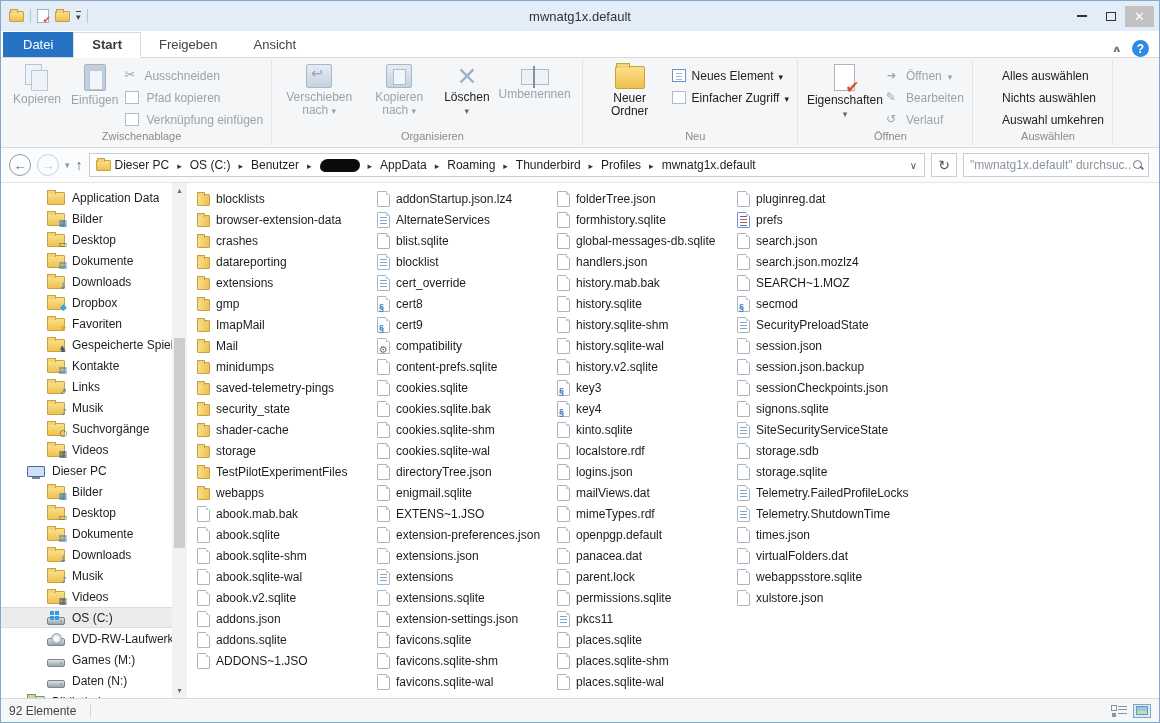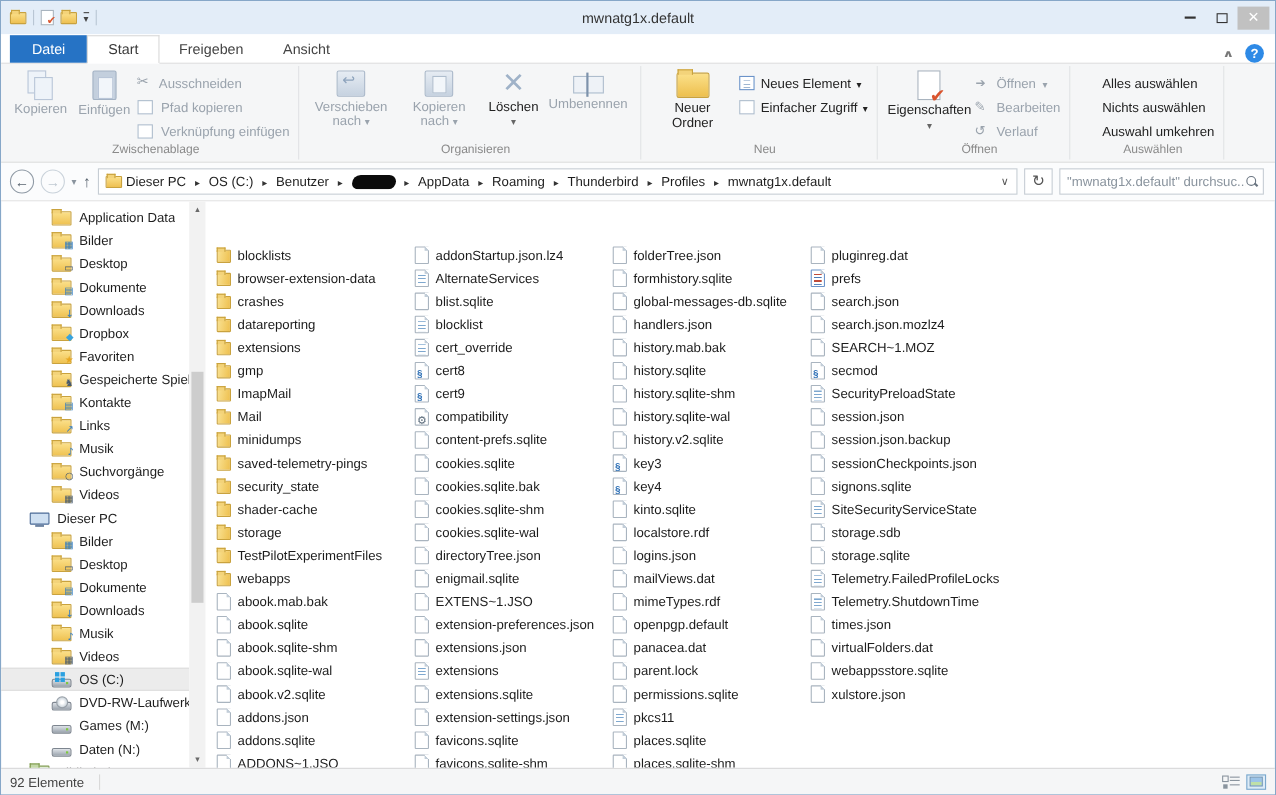--- a/index.html
+++ b/index.html
@@ -19,22 +19,22 @@
   .win-title { position:absolute; left:0; right:0; text-align:center; font-size:13px; color:#333; }
   .win-controls { margin-left:auto; display:flex; z-index:2; }
   .wbtn { width:29px; height:21px; display:flex; align-items:center; justify-content:center; }
   .wbtn .bar { width:10px; height:2px; background:#333; }
   .wbtn .box { width:10px; height:9px; border:1.5px solid #333; }
   .wbtn-close { background:#c1c1c1; color:#fff; font-size:13px; margin-right:5px; }
 
   
   .tabrow { height:27px; background:#fff; display:flex; align-items:flex-end; border-bottom:1px solid #d9d9d9; flex:0 0 27px; }
   .tab { padding:4px 18px 5px; font-size:13px; color:#444; }
-  .tab-file { background:#2673c5; color:#fff; margin-left:8px; padding:5px 20px;text-align:center; }
-  .tab-active { background:#fff; border:1px solid #d9d9d9; border-bottom:1px solid #fff; margin-bottom:-1px; color:#3a3a3a; }
+  .tab-file { background:#2673c5; color:#fff; margin-left:2px; padding:5px 20px;text-align:center; }
+  .tab-active { background:#fff; border:1px solid #d9d9d9; border-bottom:1px solid #fff; margin-bottom:-1px; color:#3a3a3a;font-weight:bold; }
   .tabrow-right { margin-left:auto; display:flex; align-items:center; gap:10px; padding-right:10px; }
   .rib-collapse { color:#777; font-size:13px; font-weight:bold; transform:scaleY(.7); }
   .help-btn { width:17px; height:17px; border-radius:50%; background:#2e8ae6; color:#fff; font-weight:bold;
     display:flex; align-items:center; justify-content:center; font-size:12px; }
 
   
   .ribbon { height:90px; background:#f5f6f7; display:flex; border-bottom:1px solid #d9d9d9; flex:0 0 90px; }
   .rgroup { display:flex; flex-direction:column; }
   .rbody { flex:1; display:flex; align-items:flex-start; padding:5px 8px 0; gap:2px; }
   .rlabel { text-align:center; color:#8a8a8a; font-size:11px; height:17px;padding-left:11px; }
@@ -122,21 +122,21 @@
   .si-disc::before { content:""; position:absolute; top:-6px; left:3px; width:9px; height:9px; border-radius:50%; border:1px solid #98a0a8; background:radial-gradient(circle,#fff 20%,#ccd5dc 70%); }
   .si-disc { height:8px; margin-top:6px; background:linear-gradient(#dde2e7,#9aa3ad); border:1px solid #7d858f; border-radius:2px; }
 
   .side-scroll { width:15px; flex:0 0 15px; background:#f2f2f2; display:flex; flex-direction:column; align-items:center; }
   .sarrow { height:15px; display:flex; align-items:center; justify-content:center; color:#6a6a6a; font-size:8px; width:100%; font-family:"DejaVu Sans",sans-serif; }
   .strack { flex:1; width:100%; position:relative; }
   .sthumb { position:absolute; top:140px; left:2px; right:2px; height:210px; background:#cdcdcd; }
 
   
   .files { flex:1; display:flex; padding:5px 0 0 8px; overflow:hidden; }
-  .fcol { width:180px; flex:0 0 180px;margin-top:33px; }
+  .fcol { width:180px; flex:0 0 180px; }
   .file-item { display:flex; align-items:center; height:21px; padding-left:2px; gap:6px; white-space:nowrap; }
   .fname { color:#1c1c1c; }
   .fi { position:relative; width:13px; height:16px; flex:0 0 13px; display:inline-block; }
   .fi-folder { height:12px; margin-top:3px; background:linear-gradient(100deg,#f9e191,#eec04f); border:1px solid #c9a23e; border-radius:1px; }
   .fi-folder::before { content:""; position:absolute; top:-3px; left:-1px; width:6px; height:3px; background:#f3d37a; border:1px solid #c9a23e; border-bottom:none; }
   .fi-file, .fi-textfile, .fi-dbfile, .fi-gearfile, .fi-scriptfile { background:#fff; border:1px solid #a9b4bf; border-radius:1px; }
   .fi-file::before, .fi-textfile::before, .fi-dbfile::before, .fi-gearfile::before, .fi-scriptfile::before {
     content:""; position:absolute; top:-1px; right:-1px; width:4px; height:4px; background:linear-gradient(225deg,#fff 0 50%,#c2cdd8 50%); }
   .fi-textfile::after { content:""; position:absolute; left:2px; top:4px; width:7px; height:9px; background:repeating-linear-gradient(to bottom,#7fa8cf 0 1px,transparent 1px 3px); }
   .fi-dbfile::after { content:"§"; position:absolute; left:1px; bottom:-1px; font-size:9px; color:#3273b8; font-weight:bold; }

